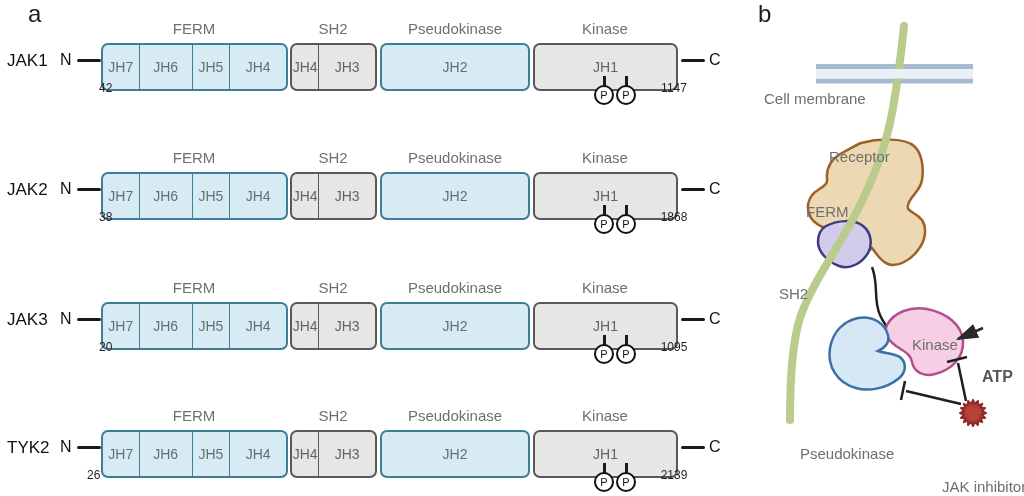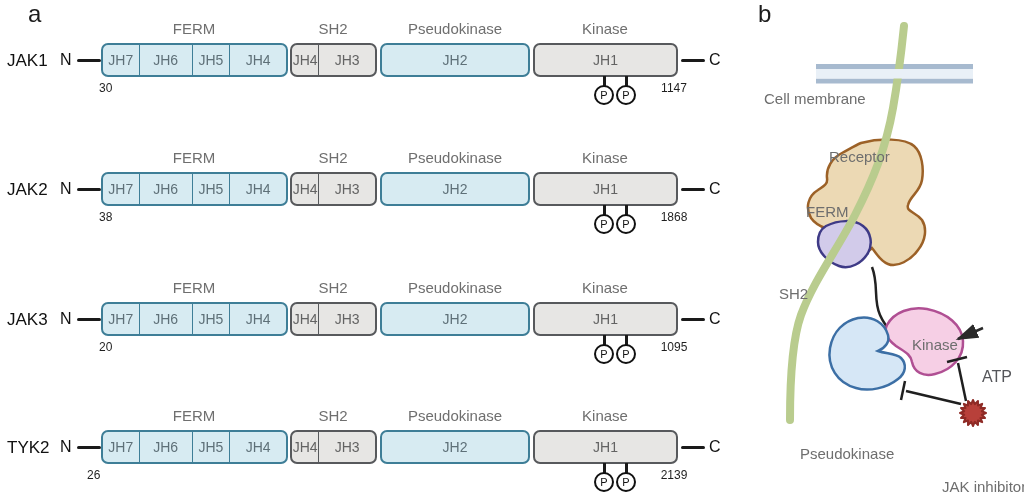--- a/index.html
+++ b/index.html
@@ -7,39 +7,39 @@
   #stage { position:relative; width:1024px; height:496px; background:#ffffff; overflow:hidden; }
 
   .panel-label { position:absolute; font-size:24px; color:#1c1c1c; }
 
   
   .row { position:absolute; left:0; width:740px; height:95px; }
   .hdr { position:absolute; top:0; font-size:15px; color:#6f6f6f; text-align:center; }
   .rowname { position:absolute; left:7px; top:31px; font-size:17px; color:#111; }
   .term { position:absolute; top:31px; font-size:16px; color:#111; }
   .tline { position:absolute; top:39px; height:2.5px; background:#1a1a1a; border-radius:2px; }
-  .blk { position:absolute; top:23px; height:34px; display:flex; border-radius:7px; overflow:hidden; }
+  .blk { position:absolute; top:23px; height:48px; display:flex; border-radius:7px; overflow:hidden; }
   .blk.blue { background:#d7ebf2; border:2px solid #3e7e97; }
   .blk.gray { background:#e7e6e4; border:2px solid #57595c; }
   .cell { display:flex; align-items:center; justify-content:center; font-size:14px; }
   .cell.bc { color:#5e7078; border-right:1.5px solid #3e7e97; }
   .cell.gc { color:#636363; border-right:1.5px solid #57595c; }
   .cell.last { border-right:none; }
   .num { position:absolute; top:61px; font-size:12px; color:#1f1f1f; }
   .numr { left:644px; width:60px; text-align:center; }
   .pstem { position:absolute; top:56px; width:2.5px; height:11px; background:#1a1a1a; }
   .pcirc { position:absolute; top:65px; width:20px; height:20px; border:2px solid #111;
            border-radius:50%; background:#fff; font-size:11px; color:#111;
            display:flex; align-items:center; justify-content:center; }
 
   
   #panel-b { position:absolute; left:730px; top:0; width:294px; height:496px; }
   #panel-b svg { position:absolute; left:0; top:0; }
   .blab { position:absolute; font-size:15px; color:#6e6e6e; white-space:nowrap;margin-top:47px; }
-  .blab.bold { font-weight:normal; font-size:16px; color:#55565a; }
+  .blab.bold { font-weight:bold; font-size:16px; color:#55565a; }
 </style>
 </head>
 <body>
 
 <div id="stage">
 
   <div class="panel-label" style="left:28px; top:0px">a</div>
 
   <div class="row" style="top:20px">
     <div class="hdr" style="left:154px;width:80px">FERM</div>
@@ -60,21 +60,21 @@
       <div class="cell gc last" style="flex:59">JH3</div>
     </div>
     <div class="blk blue" style="left:380px;width:150px">
       <div class="cell bc last" style="flex:1">JH2</div>
     </div>
     <div class="blk gray" style="left:533px;width:145px">
       <div class="cell gc last" style="flex:1">JH1</div>
     </div>
     <div class="tline" style="left:681px;width:24px"></div>
     <div class="term" style="left:709px">C</div>
-    <div class="num" style="left:99px">30</div>
+    <div class="num" style="left:99px">42</div>
     <div class="num numr">1147</div>
     <div class="pstem" style="left:603px"></div>
     <div class="pstem" style="left:625px"></div>
     <div class="pcirc" style="left:594px">P</div>
     <div class="pcirc" style="left:616px">P</div>
   </div>
 
   <div class="row" style="top:149px">
     <div class="hdr" style="left:154px;width:80px">FERM</div>
     <div class="hdr" style="left:303px;width:60px">SH2</div>

